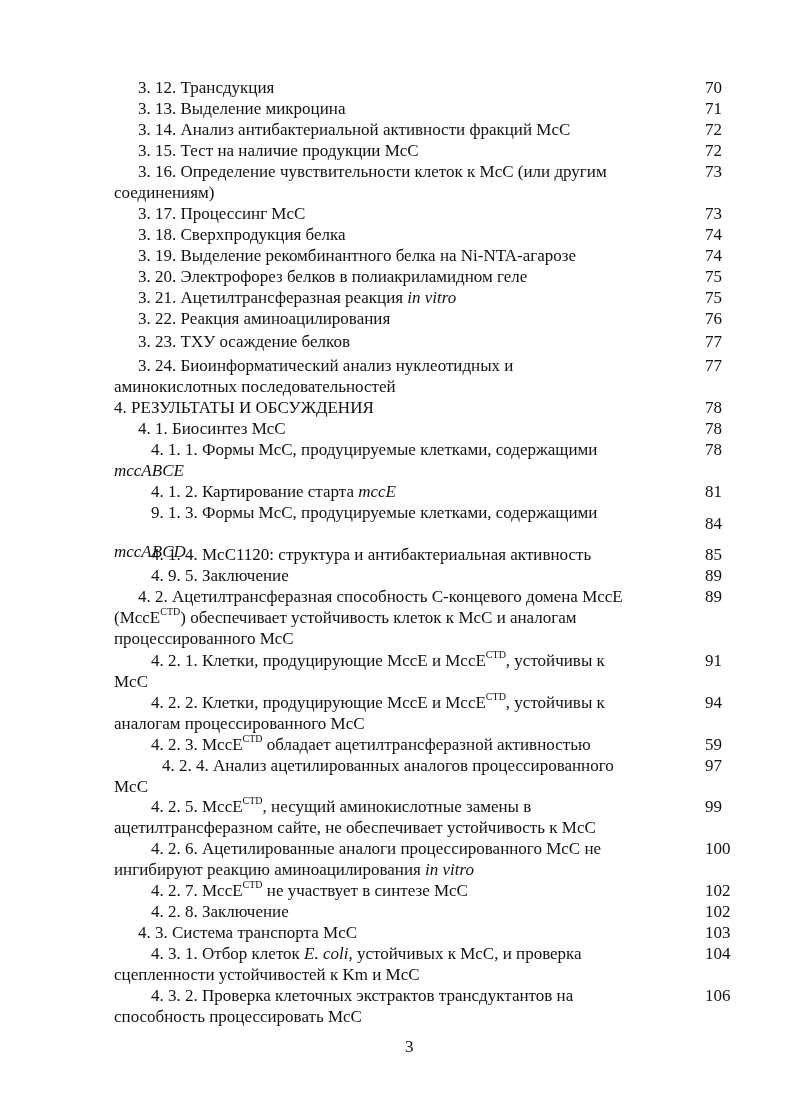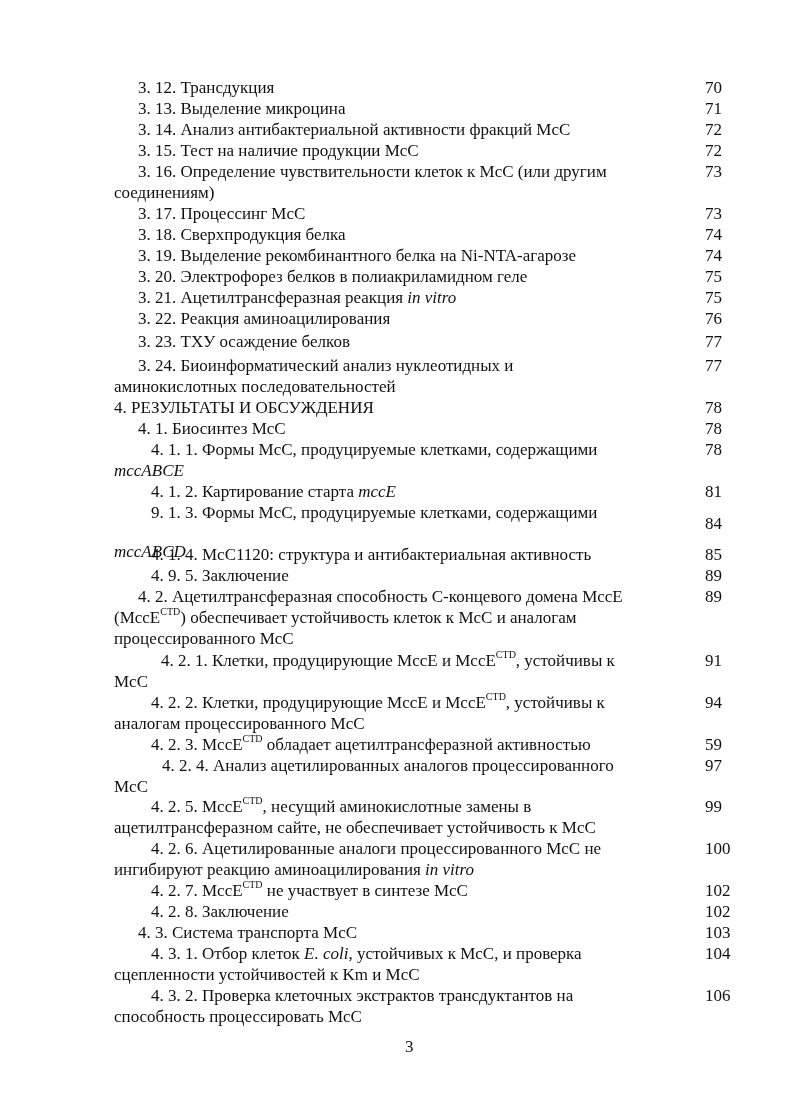--- a/index.html
+++ b/index.html
@@ -125,21 +125,21 @@
     </div>
 
     <div class="entry" style="top:586px">
       <div class="line" style="left:138px;top:0"><span>4. 2.</span> <span>Ацетилтрансферазная способность С-концевого домена MccE</span></div>
       <div class="line" style="left:114px;top:21px"><span>(MccE</span><sup>CTD</sup><span>)  обеспечивает устойчивость клеток к McC и аналогам</span></div>
       <div class="line" style="left:114px;top:42px">процессированного McC</div>
       <div class="pg" style="top:0">89</div>
     </div>
 
     <div class="entry" style="top:650px">
-      <div class="line" style="left:161px;top:0"><span>4. 2. 1.</span> <span>Клетки, продуцирующие MccE и MccE</span><sup>CTD</sup><span>, устойчивы к</span></div>
+      <div class="line" style="left:151px;top:0"><span>4. 2. 1.</span> <span>Клетки, продуцирующие MccE и MccE</span><sup>CTD</sup><span>, устойчивы к</span></div>
       <div class="line" style="left:114px;top:21px">McC</div>
       <div class="pg" style="top:0">91</div>
     </div>
 
     <div class="entry" style="top:692px">
       <div class="line" style="left:151px;top:0"><span>4. 2. 2.</span> <span>Клетки, продуцирующие MccE и MccE</span><sup>CTD</sup><span>, устойчивы к</span></div>
       <div class="line" style="left:114px;top:21px">аналогам процессированного McC</div>
       <div class="pg" style="top:0">94</div>
     </div>
 

